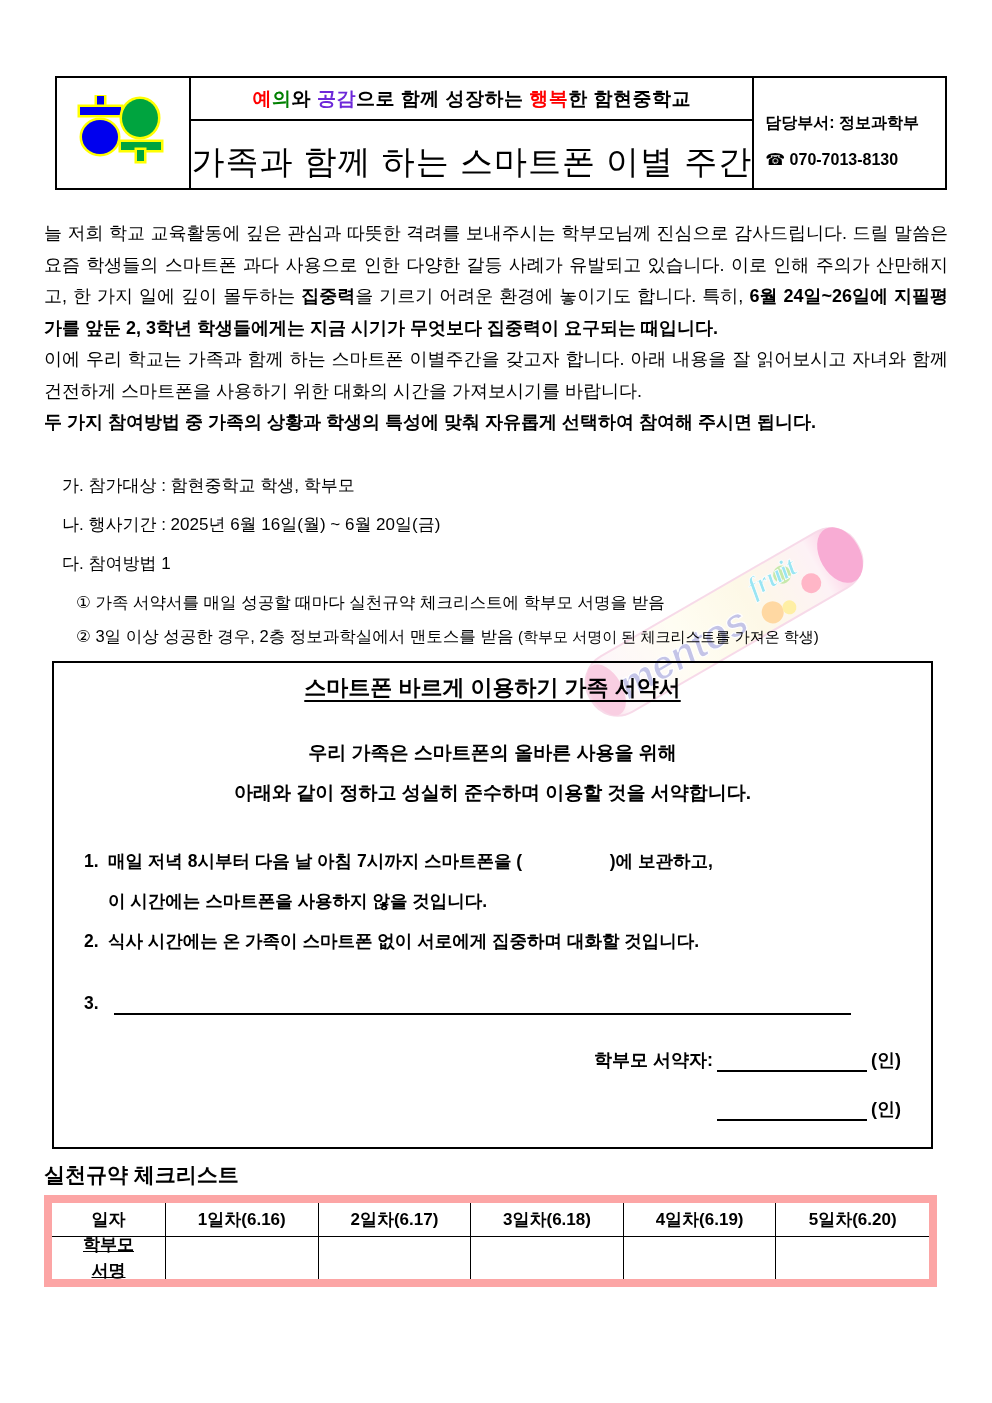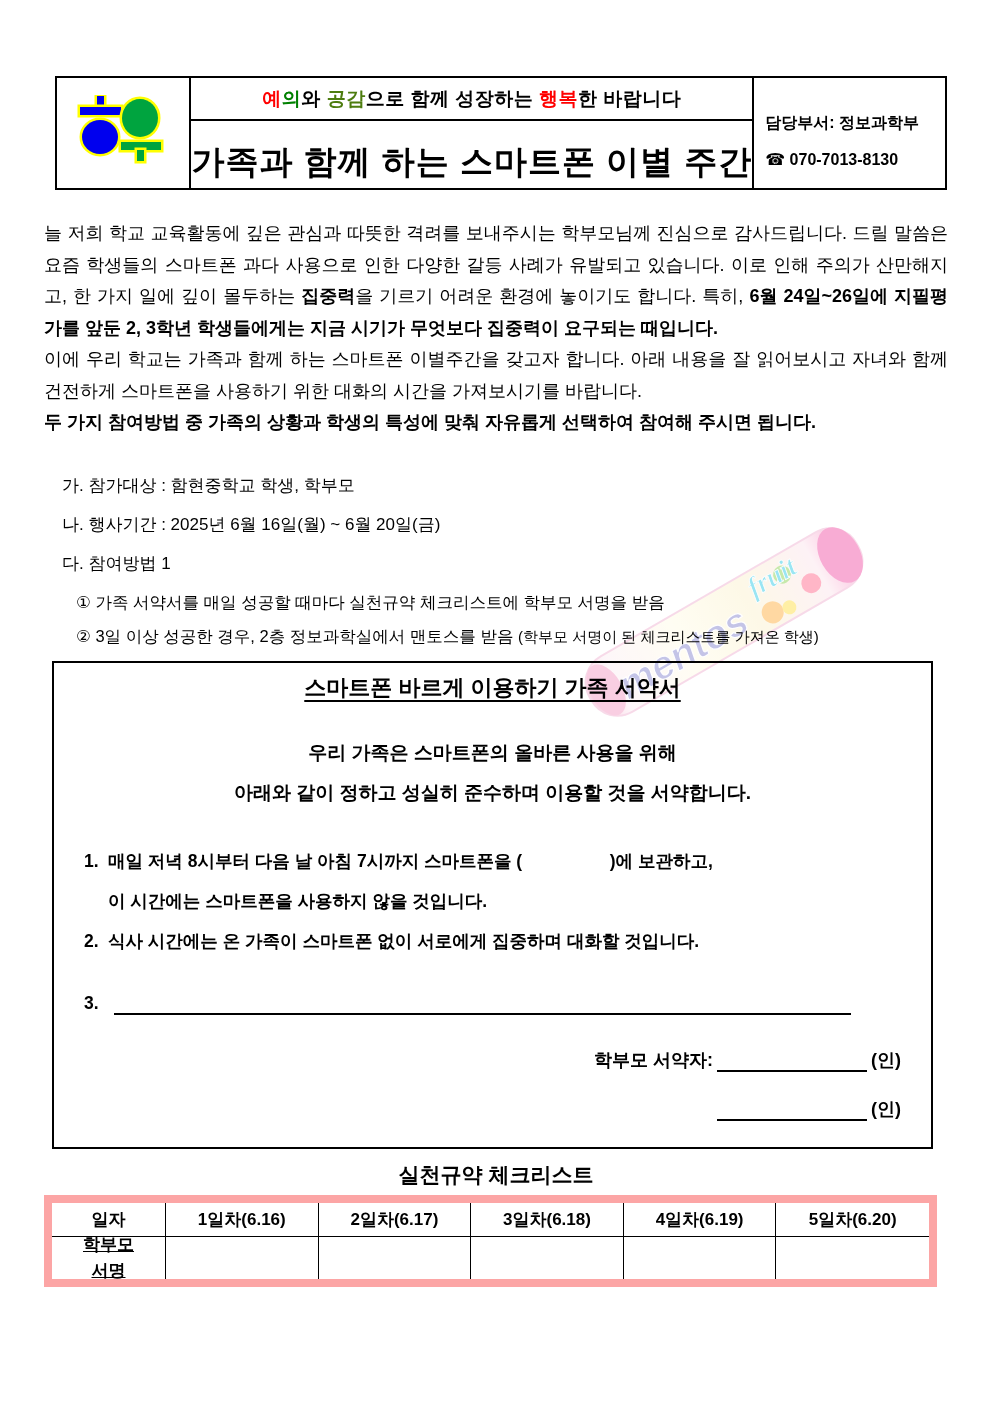--- a/index.html
+++ b/index.html
@@ -8,24 +8,24 @@
   .pre{white-space:pre-wrap;}
 
   
   .header-box{position:absolute;left:55px;top:76px;width:888px;height:110px;
               border:2px solid #000;display:flex;z-index:2;background:#fff;}
   .logo-cell{width:134px;border-right:2px solid #000;display:flex;align-items:center;justify-content:center;}
   .mid-cell{flex:1;display:flex;flex-direction:column;border-right:2px solid #000;}
   .tagline-row{height:41px;border-bottom:2px solid #000;display:flex;align-items:center;justify-content:center;
                font-size:19px;font-weight:bold;letter-spacing:0.5px;}
   .title-row{flex:1;display:flex;align-items:center;justify-content:center;
-             font-size:33px;font-weight:700;letter-spacing:1px;white-space:nowrap;margin-top:16px;}
+             font-size:33px;font-weight:400;letter-spacing:1px;white-space:nowrap;margin-top:16px;}
   .contact-cell{width:182px;display:flex;flex-direction:column;justify-content:center;gap:16px;
                 padding-left:11px;font-size:16px;font-weight:bold;margin-top:16px;}
-  .c-red{color:#ff0000;} .c-green{color:#008000;} .c-blue{color:#4d7c0f;}
+  .c-red{color:#ff0000;} .c-green{color:#008000;} .c-blue{color:#6d28d9;}
 
   
   .watermark{position:absolute;left:566px;top:580px;width:316px;height:84px;
              transform:rotate(-30deg);opacity:0.5;z-index:0;}
 
   
   .content{position:absolute;left:44px;top:218px;width:904px;z-index:1;}
   .para{font-size:18px;line-height:31.5px;text-align:justify;}
   .para .b{font-weight:bold;}
   .p3{font-size:18px;line-height:31.5px;font-weight:bold;}
@@ -46,21 +46,21 @@
   .pl-num{width:24px;flex:0 0 24px;}
   .pl-cont{padding-left:24px;}
   .pl-line3{display:flex;margin-top:22px;font-size:17.5px;font-weight:bold;line-height:40px;}
   .fill-line{flex:1;border-bottom:2px solid #000;margin:0 50px 8px 6px;}
   .pledge-date{margin-top:32px;text-align:center;font-size:19px;font-weight:bold;}
   .sig-row{display:flex;justify-content:flex-end;align-items:flex-end;
            font-size:18px;font-weight:bold;margin-top:25px;}
   .sig-line{width:150px;border-bottom:2px solid #000;height:22px;margin:0 4px;}
 
   
-  .check-title{margin-top:12px;text-align:center;font-size:21px;font-weight:800;}
+  .check-title{margin-top:12px;font-size:21px;font-weight:800;}
   .check-table{margin-top:6px;width:893px;border:8px solid #fca5a5;display:grid;
                grid-template-columns:114px repeat(5,1fr);box-sizing:border-box;}
   .ct-cell{border-right:1.5px solid #000;border-bottom:1.5px solid #000;
            display:flex;flex-direction:column;align-items:center;justify-content:center;
            font-size:17px;font-weight:bold;}
   .ct-cell.last-col{border-right:none;}
   .ct-cell.hdr{height:33px;}
   .ct-cell.body{height:42px;line-height:26px;border-bottom:none;text-decoration:underline;}
 </style>
 </head>
@@ -106,21 +106,21 @@
       </svg>
     </div>
     <div class="mid-cell">
       <div class="tagline-row">
         <span class="c-red">예</span>
           <span class="c-green">의</span>
           <span class="pre">와 </span>
           <span class="c-blue">공감</span>
           <span class="pre">으로 함께 성장하는 </span>
           <span class="c-red">행복</span>
-          <span class="pre">한 바랍니다</span>
+          <span class="pre">한 함현중학교</span>
       </div>
       <div class="title-row">가족과 함께 하는 스마트폰 이별 주간</div>
     </div>
     <div class="contact-cell">
       <div>담당부서: 정보과학부</div>
       <div>☎ 070-7013-8130</div>
     </div>
   </div>
 
   <div class="content">

